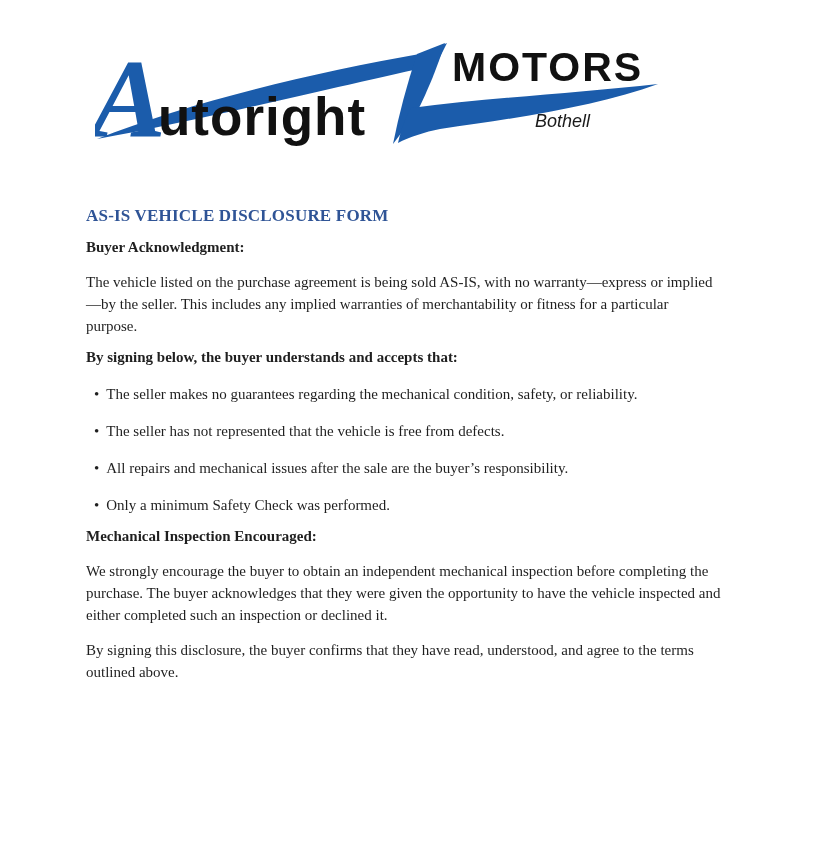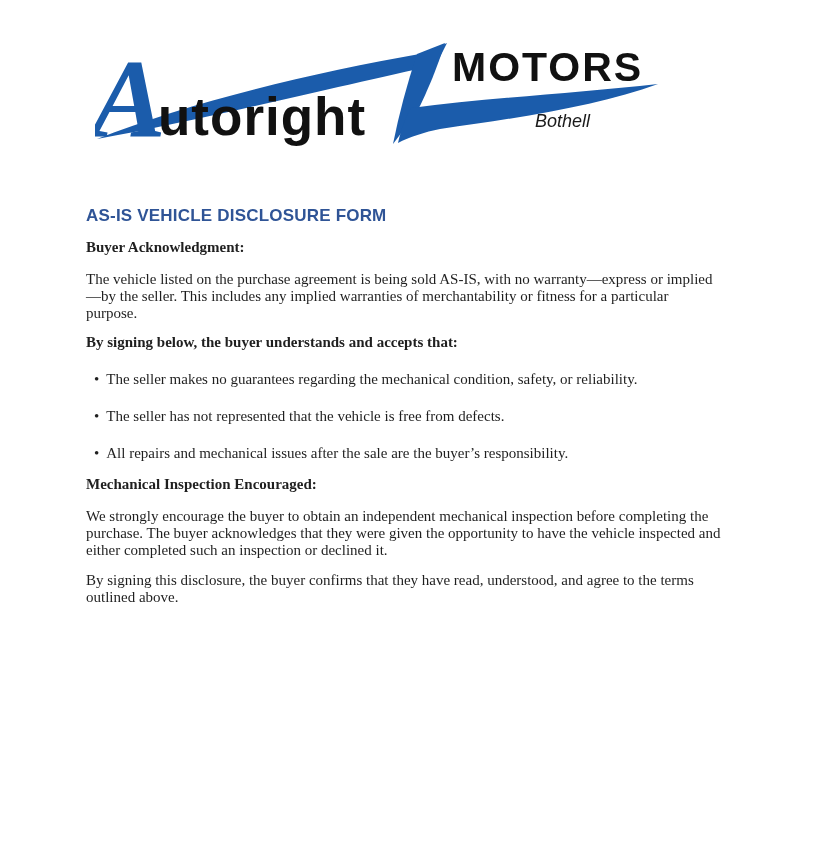--- a/index.html
+++ b/index.html
@@ -57,40 +57,40 @@
   .blue-shape { fill: var(--logo-blue); }
 
   .content {
     position: absolute;
     left: 86px;
     top: 160px;
     width: 635px;
   }
   .doc-title {
     margin: 45px 0 0 0;
-    font-family: Liberation Sans, sans-serif;
+    font-family: Liberation Serif, serif;
     font-weight: bold;
     font-size: 17px;
     line-height: 22px;
     color: var(--title-color);
     letter-spacing: 0.2px;
   }
   h2.sec-heading {
     margin: 9px 0 0 0;
     font-family: Liberation Serif, serif;
     font-weight: bold;
     font-size: 15px;
     line-height: 22px;
     color: var(--text-color);
   }
   h2.sec-heading.gap { }
   p.body-para {
     margin: 13px 0 0 0;
     font-size: 15px;
-    line-height: 17px;
+    line-height: 22px;
   }
   .bullet-line {
     margin: 15px 0 0 8px;
     font-size: 15px;
     line-height: 22px;
   }
   .bullet-marker { margin-right: 7px; }
 </style>
 </head>
 <body>
@@ -116,20 +116,21 @@
 
     <h1 class="doc-title">AS-IS VEHICLE DISCLOSURE FORM</h1>
 
     <h2 class="sec-heading">Buyer Acknowledgment:</h2>
     <p class="body-para">The vehicle listed on the purchase agreement is being sold AS-IS, with no warranty—express or implied—by the seller. This includes any implied warranties of merchantability or fitness for a particular purpose.</p>
 
     <h2 class="sec-heading gap">By signing below, the buyer understands and accepts that:</h2>
     <div class="bullet-line"><span class="bullet-marker">•</span><span>The seller makes no guarantees regarding the mechanical condition, safety, or reliability.</span></div>
     <div class="bullet-line"><span class="bullet-marker">•</span><span>The seller has not represented that the vehicle is free from defects.</span></div>
     <div class="bullet-line"><span class="bullet-marker">•</span><span>All repairs and mechanical issues after the sale are the buyer’s responsibility.</span></div>
+    <div class="bullet-line"><span class="bullet-marker">•</span><span>Only a minimum Safety Check was performed.</span></div>
 
     <h2 class="sec-heading gap">Mechanical Inspection Encouraged:</h2>
     <p class="body-para">We strongly encourage the buyer to obtain an independent mechanical inspection before completing the purchase. The buyer acknowledges that they were given the opportunity to have the vehicle inspected and either completed such an inspection or declined it.</p>
 
     <p class="body-para">By signing this disclosure, the buyer confirms that they have read, understood, and agree to the terms outlined above.</p>
 
   </div>
 </div>
 
 </body></html>

